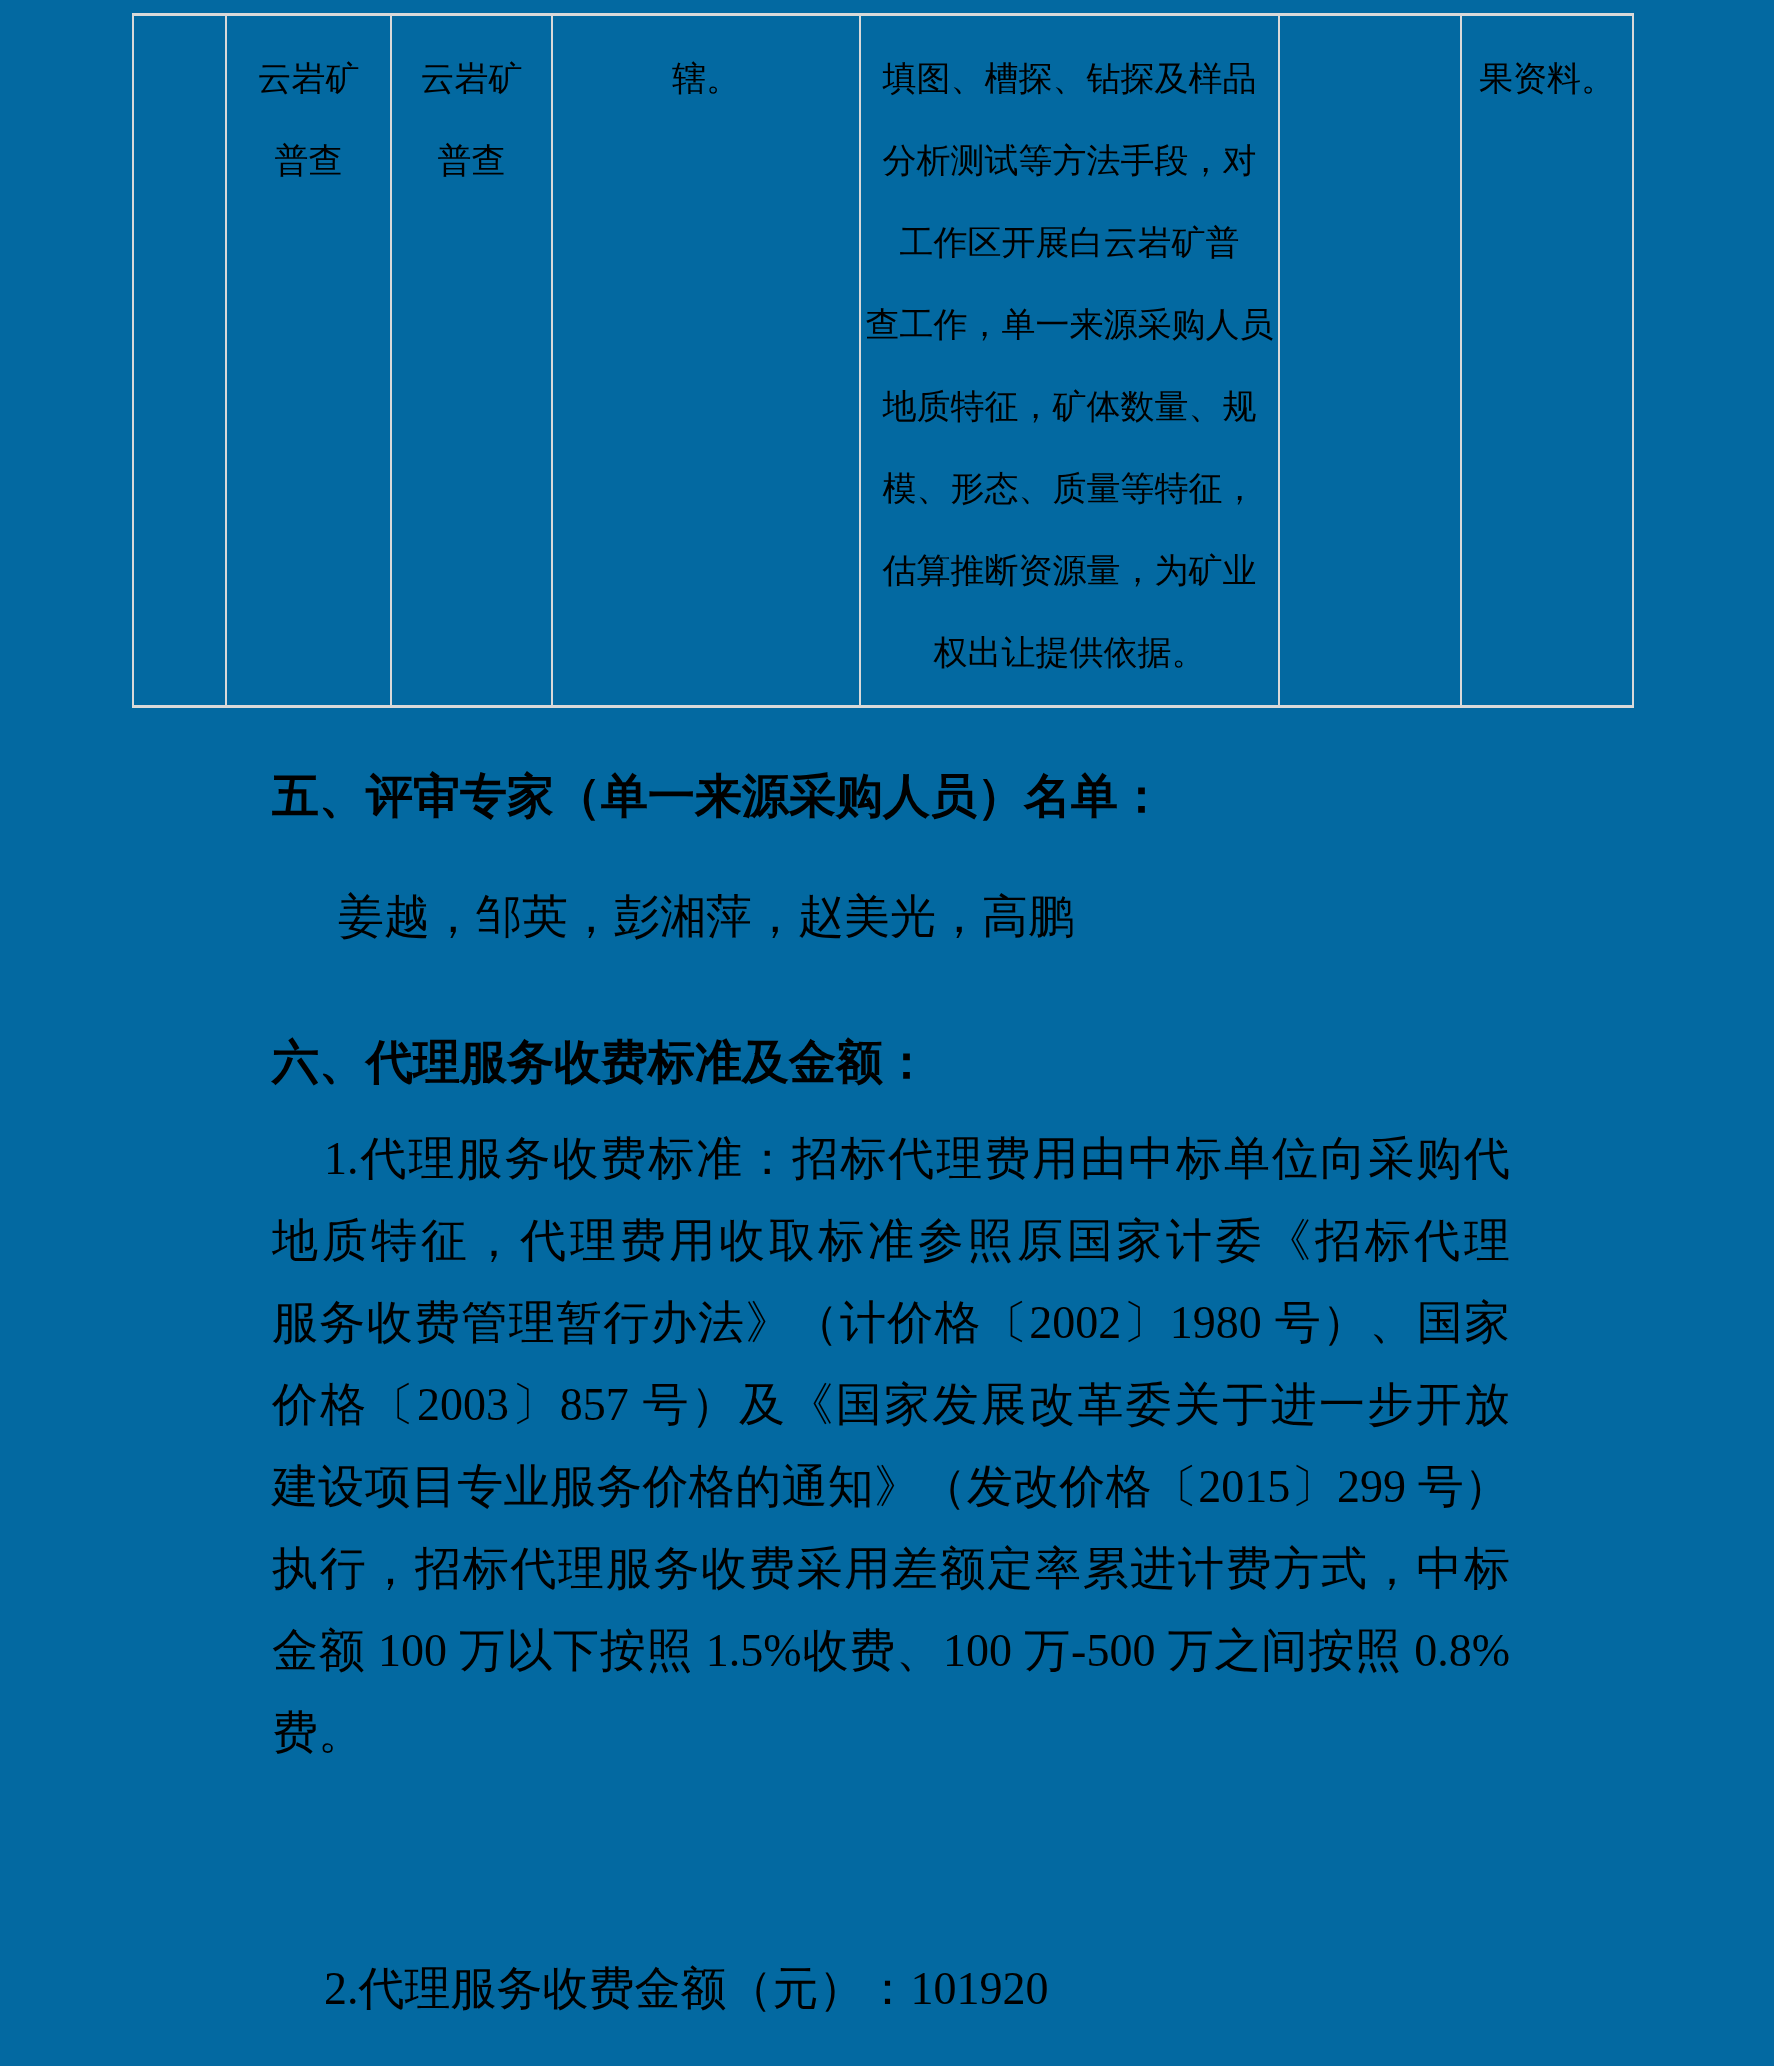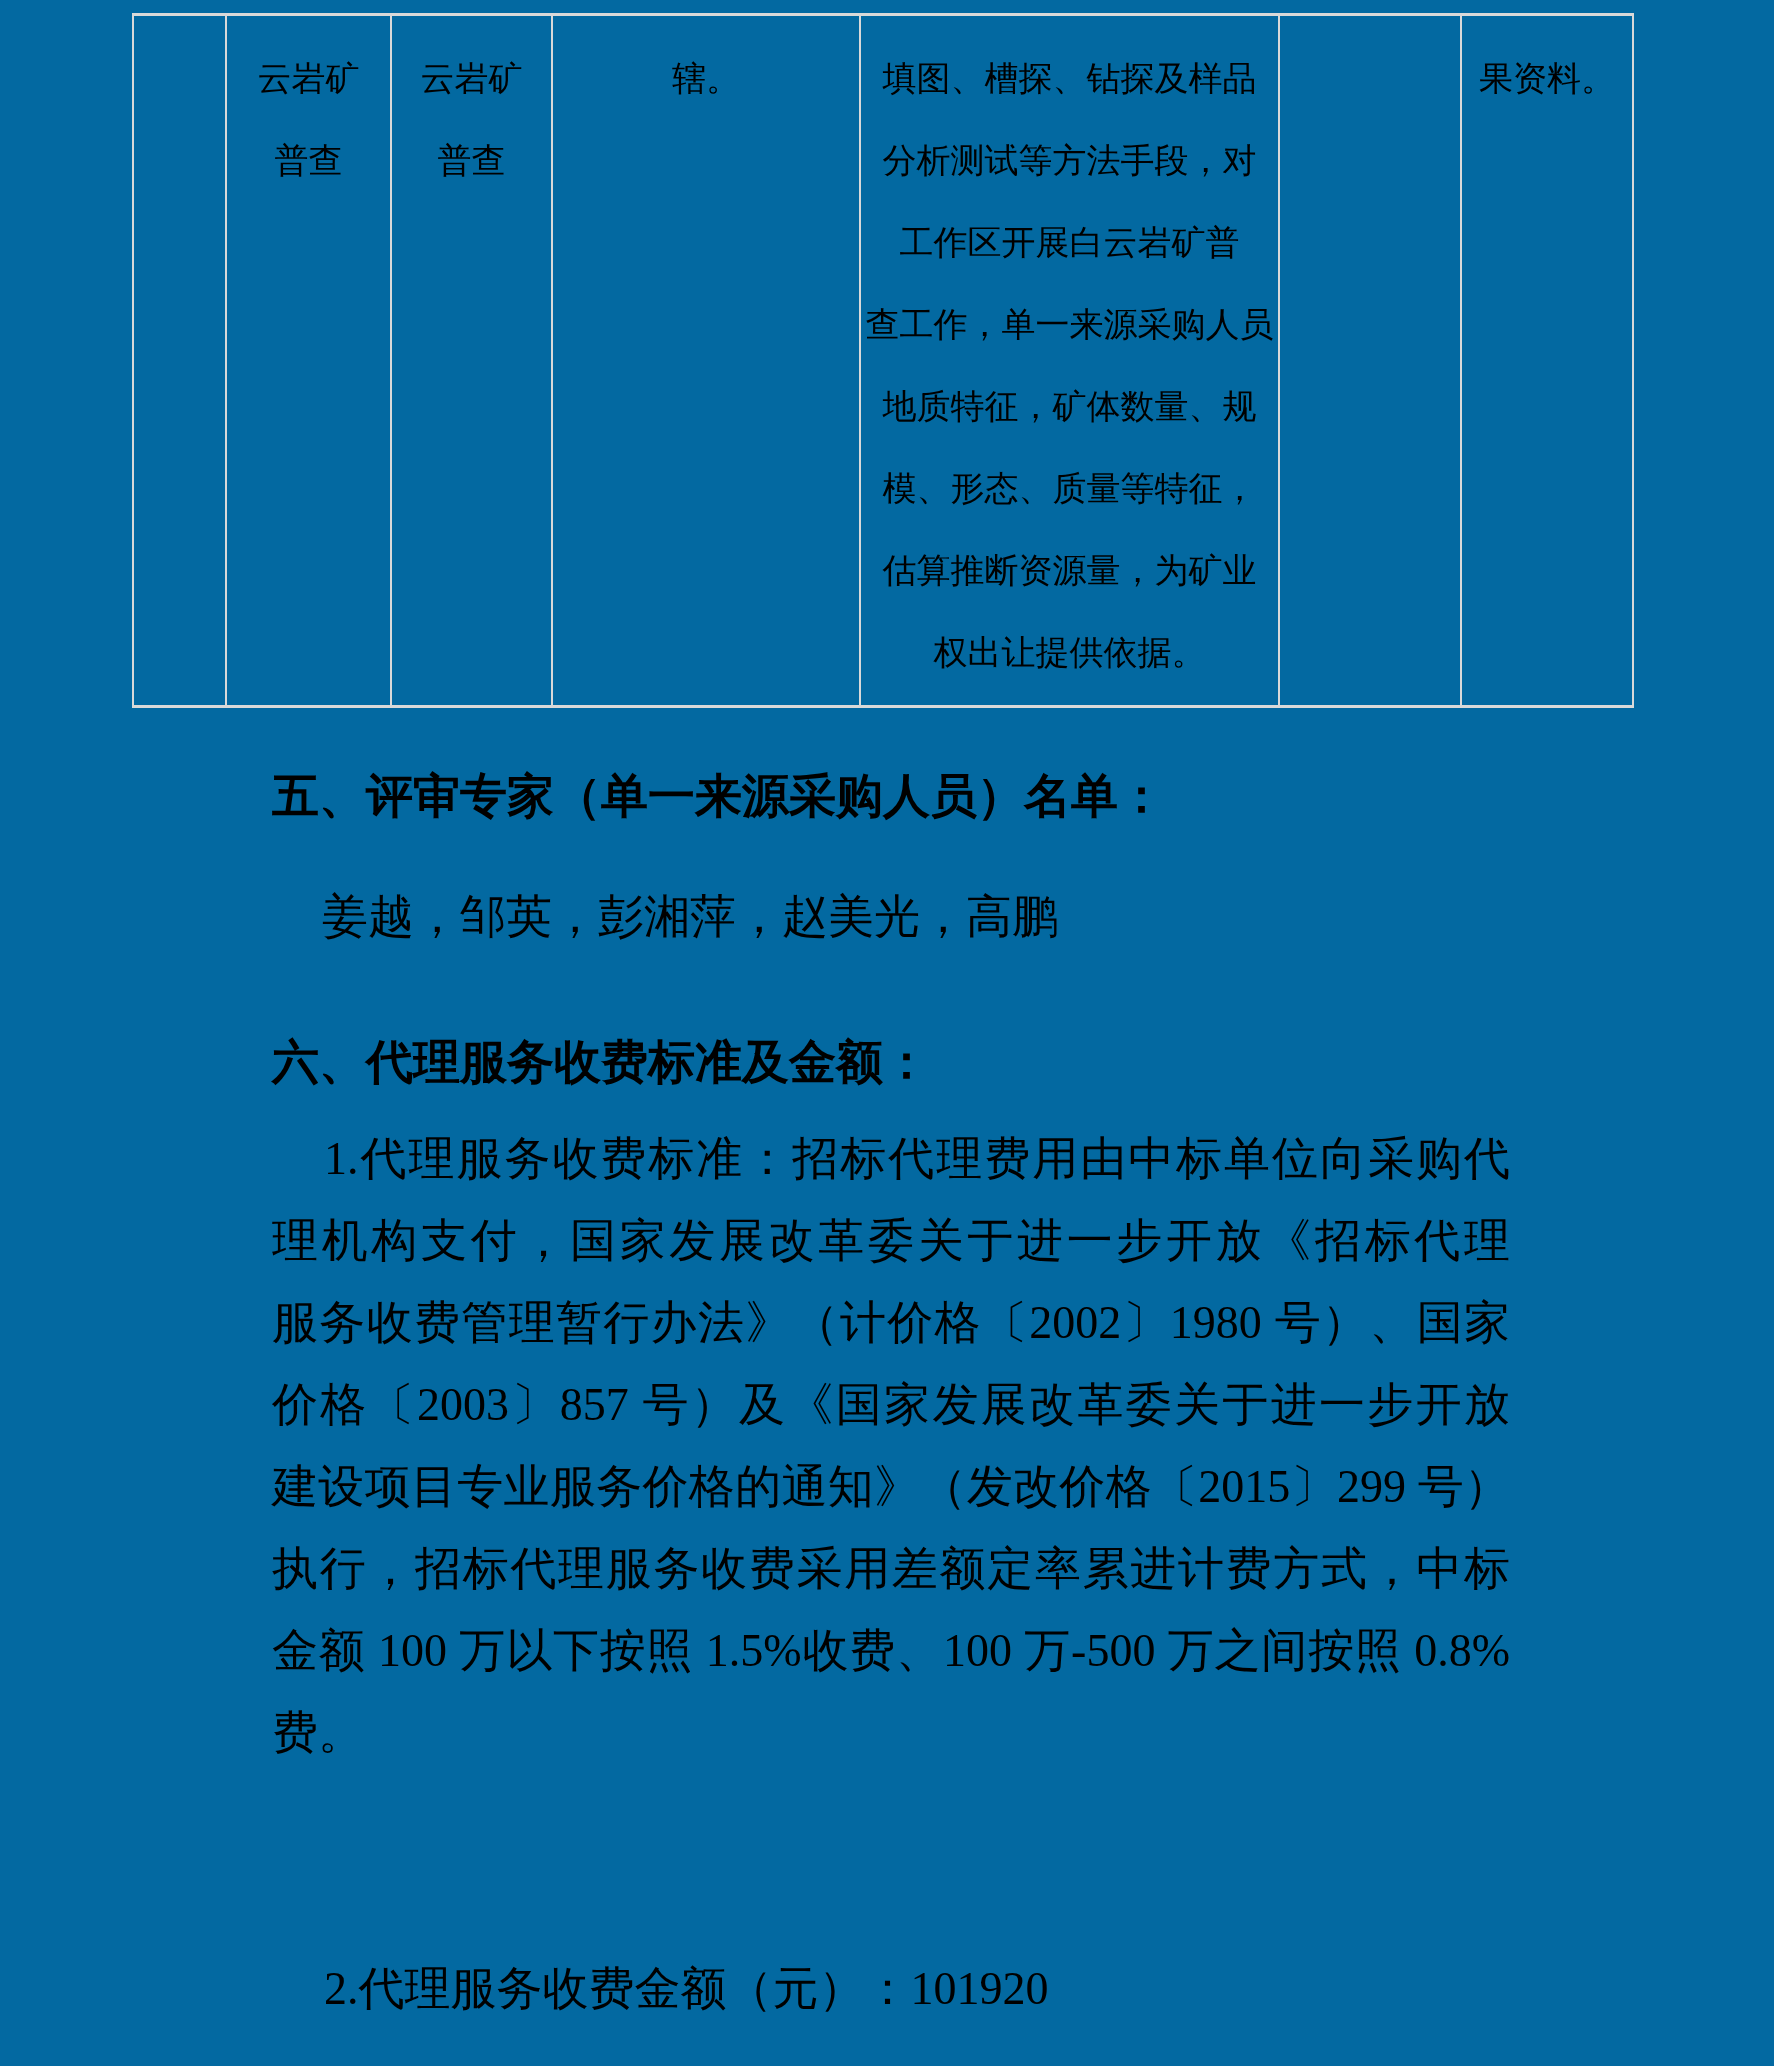--- a/index.html
+++ b/index.html
@@ -35,21 +35,21 @@
   .cellline{height:82px;}
 
   
   .h-sec{
     position:absolute;left:272px;height:82px;line-height:82px;
     font-size:47px;font-weight:bold;white-space:nowrap;text-align:center;
   }
   .h5{top:755px;}
   .h6{top:1021px;}
   .names{
-    position:absolute;left:256px;top:876px;height:82px;line-height:82px;
+    position:absolute;left:272px;top:876px;height:82px;line-height:82px;
     font-size:46px;text-indent:66px;white-space:nowrap;
   }
   .para{
     position:absolute;left:272px;top:1118px;width:1238px;
     font-size:46px;line-height:82px;
   }
   .para .pline{height:82px;}
   .para .just{
     text-align:justify;
     text-align-last:justify;
@@ -108,21 +108,21 @@
   </tbody>
     </table>
 
   <div class="h-sec h5">五、评审专家（单一来源采购人员）名单：</div>
   <div class="names">姜越，邹英，彭湘萍，赵美光，高鹏</div>
 
   <div class="h-sec h6">六、代理服务收费标准及金额：</div>
 
   <div class="para">
     <div class="pline just indent">1.代理服务收费标准：招标代理费用由中标单位向采购代</div>
-    <div class="pline just">理机构支付，国家发展改革委关于进一步开放《招标代理</div>
+    <div class="pline just">地质特征，代理费用收取标准参照原国家计委《招标代理</div>
     <div class="pline just">服务收费管理暂行办法》（计价格〔2002〕1980 号）、国家</div>
     <div class="pline just">价格〔2003〕857 号）及《国家发展改革委关于进一步开放</div>
     <div class="pline just">建设项目专业服务价格的通知》（发改价格〔2015〕299 号）</div>
     <div class="pline just">执行，招标代理服务收费采用差额定率累进计费方式，中标</div>
     <div class="pline just">金额 100 万以下按照 1.5%收费、100 万-500 万之间按照 0.8%</div>
     <div class="pline">费。</div>
   </div>
 
   <div class="item2">2.代理服务收费金额（元）：101920</div>
 

